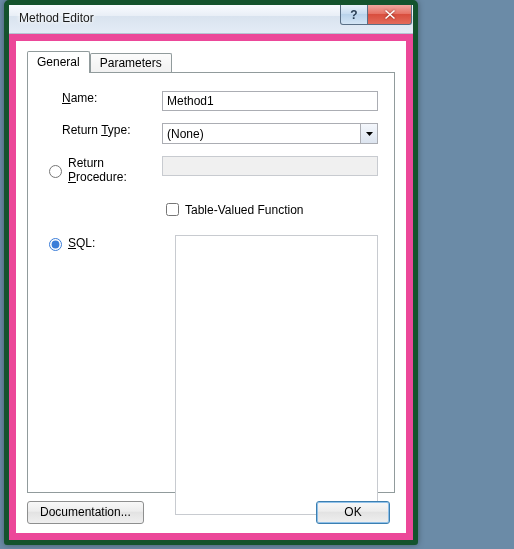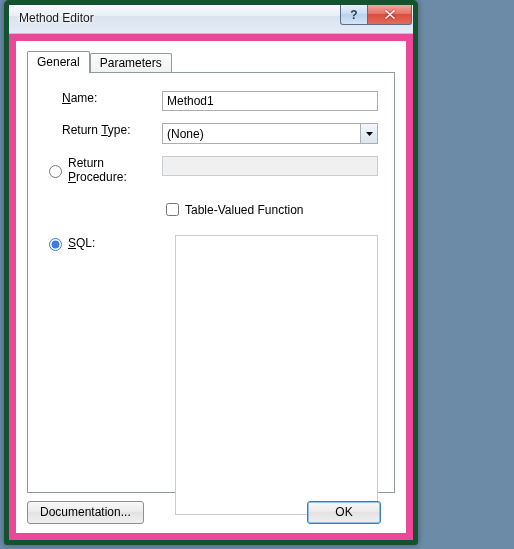--- a/index.html
+++ b/index.html
@@ -284,16 +284,16 @@
         </div>
 
       </div>
     </div>
 
     <div class="bottombar">
       <button class="btn">
         <span class="u">D</span><span>ocumentation...</span>
       </button>
       <div class="spacer"></div>
-      <button class="btn default" style="width:74px;margin-right:14px;">OK</button>
+      <button class="btn default" style="width:74px;margin-right:5px;">OK</button>
     </div>
   </div>
 </div>
 
 </body></html>

